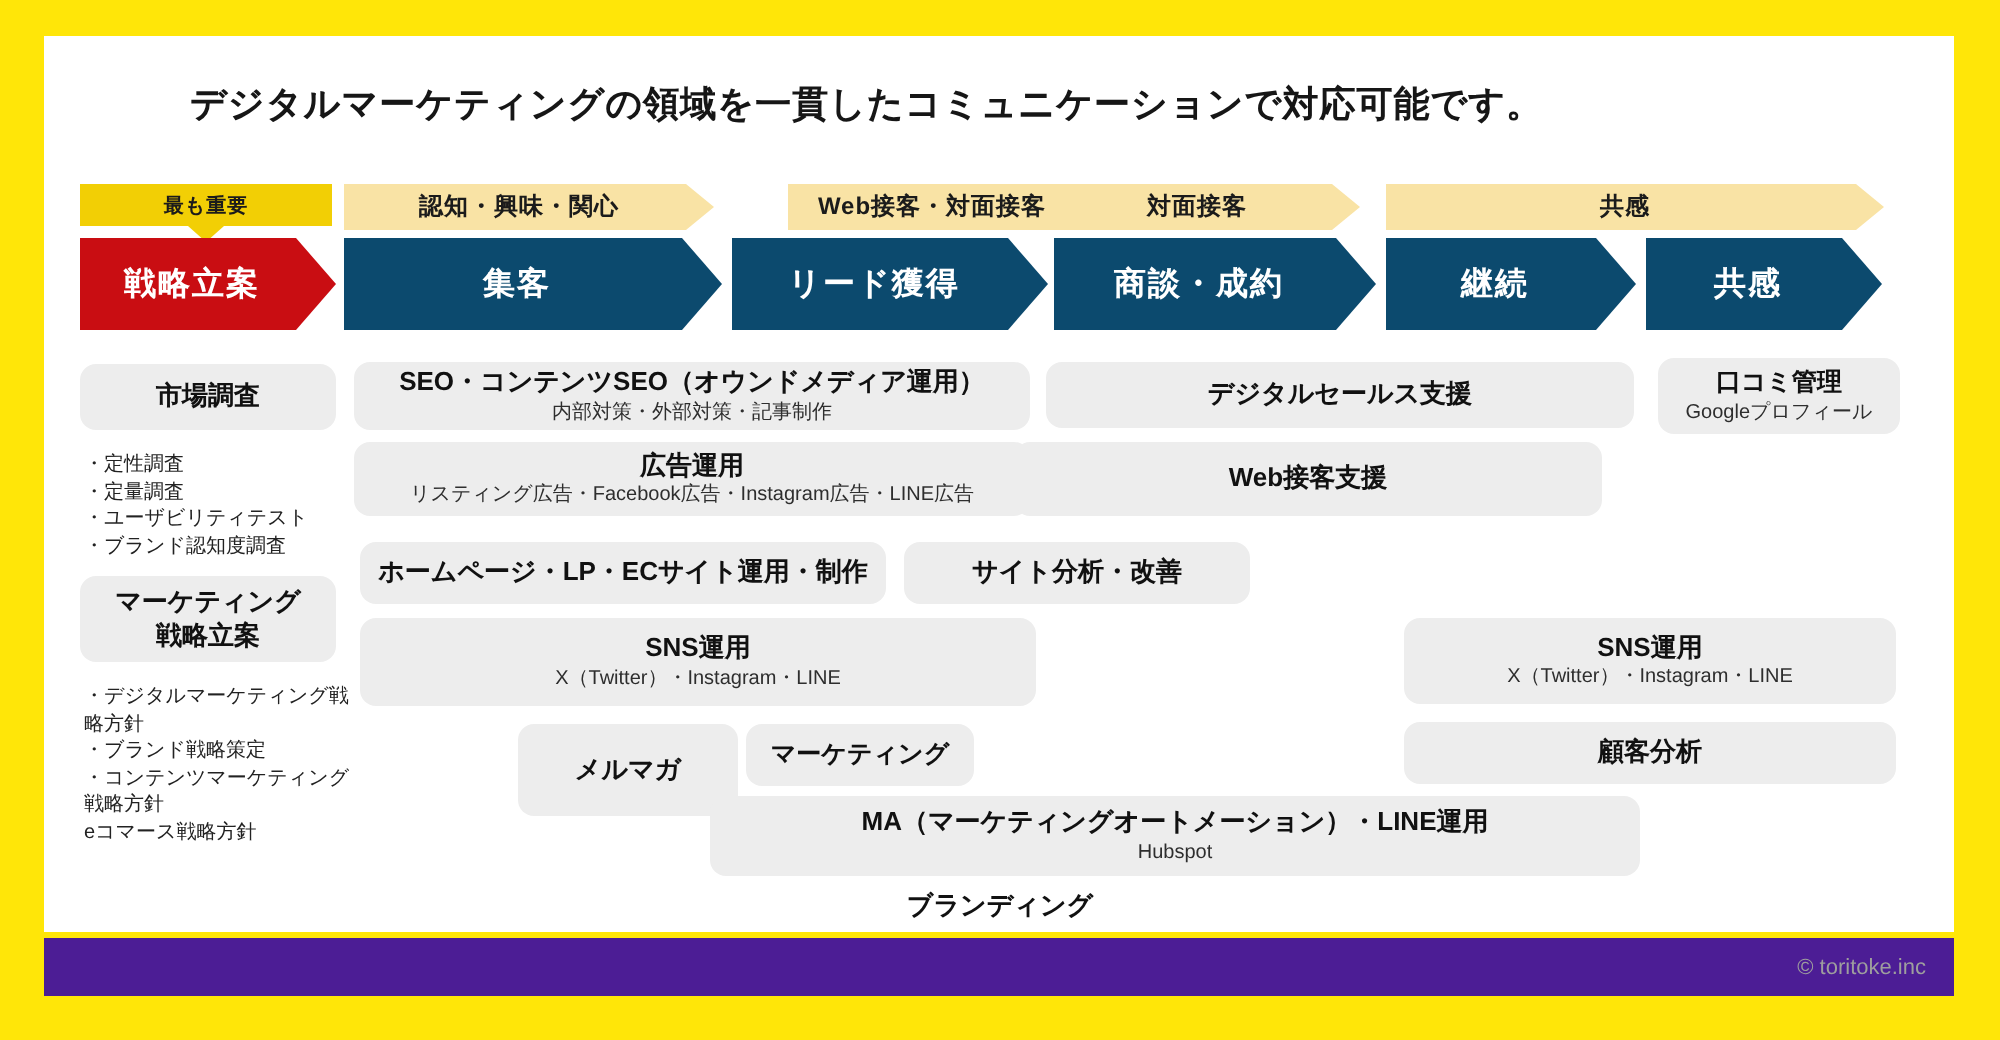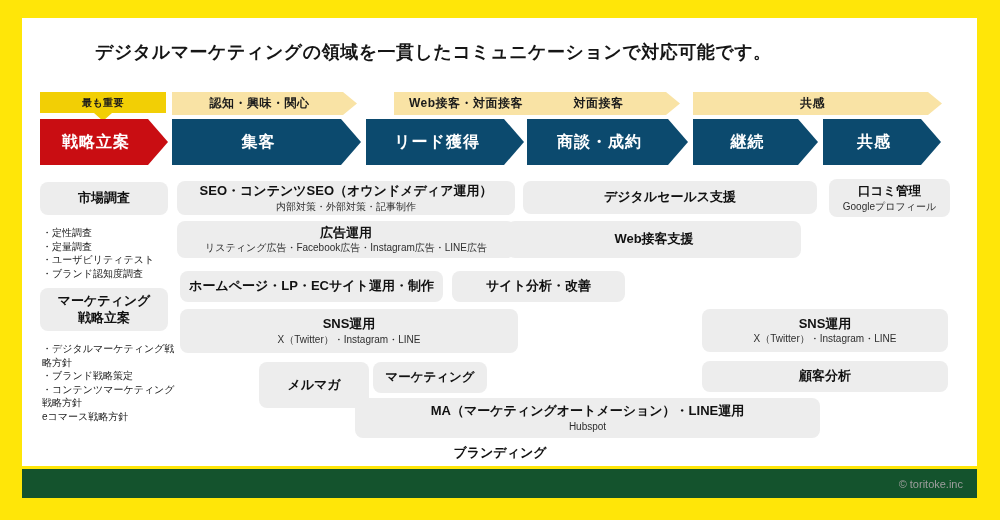--- a/index.html
+++ b/index.html
@@ -57,21 +57,21 @@
   .box .t{font-size:13px;font-weight:bold;color:#111;line-height:1.3;white-space:nowrap;}
   .box .s{font-size:10px;color:#2e2e2e;line-height:1.3;white-space:nowrap;}
   .box .t2{font-size:12.5px;font-weight:bold;color:#111;line-height:1.3;white-space:nowrap;}
   
   .bullets{font-size:10px;color:#222;line-height:13.5px;}
   #branding-label{
     left:420px;top:444px;width:160px;text-align:center;
     font-size:13px;font-weight:bold;color:#111;
   }
   #footer-bar{
-    left:22px;top:469px;width:955px;height:29px;background:#14532d;
+    left:22px;top:469px;width:955px;height:29px;background:#4c1d95;
     display:flex;align-items:center;justify-content:flex-end;
     padding-right:14px;box-sizing:border-box;
     font-size:11px;color:#9e9e9e;
   }
 </style>
 </head>
 <body>
 
 <div class="abs" id="panel"></div>
 

